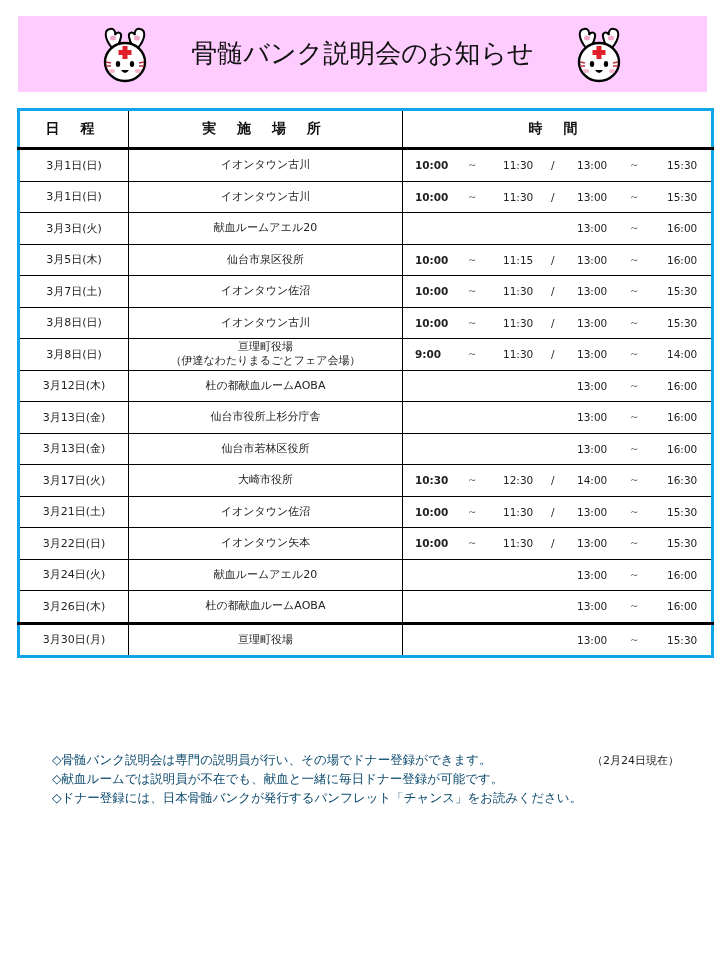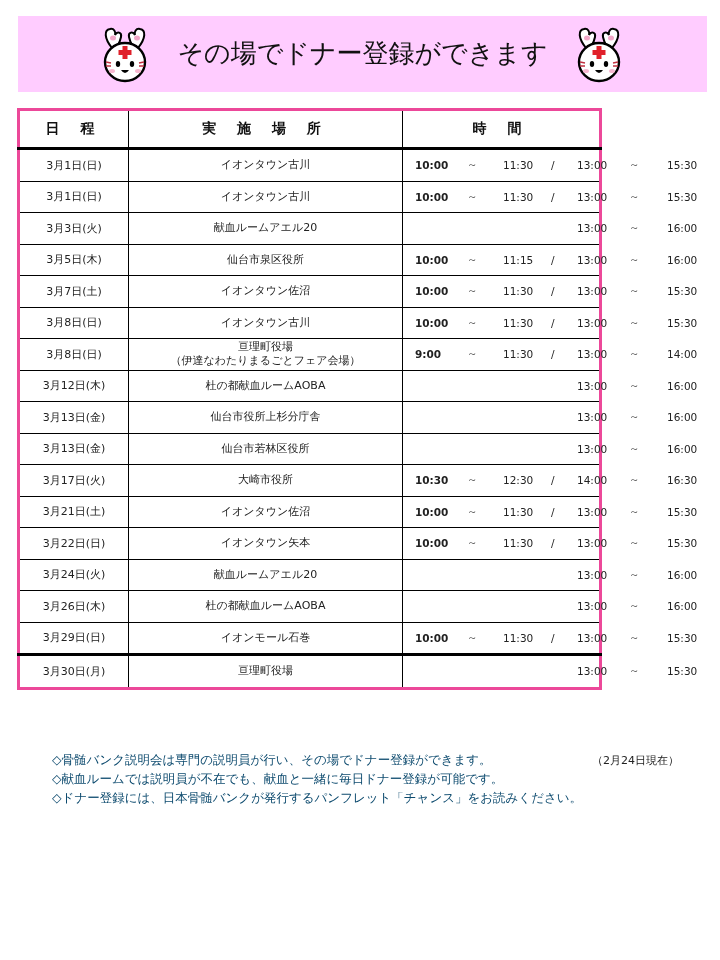--- a/index.html
+++ b/index.html
@@ -6,22 +6,22 @@
   body { width: 720px; height: 960px; position: relative; overflow: hidden;
          font-family: "DejaVu Sans", "Liberation Sans", sans-serif; color: #222; }
   .banner { position: absolute; left: 18px; top: 16px; width: 689px; height: 76px;
             background: #ffccff; }
   .banner-title { position: absolute; left: 0; right: 0; top: 20px; text-align: center;
                   font-size: 26px; color: #111; letter-spacing: 0px; }
   .mascot { position: absolute; top: 10px; width: 54px; height: 58px; }
   .mascot.left { left: 80px; }
   .mascot.right { left: 554px; }
 
-  table.sched { position: absolute; left: 17px; top: 108px; width: 585px;
-                border-collapse: collapse; border: 3px solid #ec4899; table-layout: fixed; }
+  table.sched { position: absolute; left: 17px; top: 108px; width: 697px;
+                border-collapse: collapse; border: 3px solid #0ea5e9; table-layout: fixed; }
   table.sched th, table.sched td { border: 1px solid #000; padding: 0; height: 30.5px;
                                     text-align: center; font-size: 11px; }
   table.sched thead th { height: 36px; font-size: 14px; font-weight: bold;
                          letter-spacing: 8px; border-bottom: 3px solid #000; color:#111;}
   table.sched tr.last td { border-top: 3px solid #000; margin-left: 40px; }
   col.c-date { width: 110px; }
   col.c-place { width: 274px; }
   .date { font-size: 10.5px; }
   .place { font-size: 12px; line-height: 14px; }
   .times { position: relative; }
@@ -50,21 +50,21 @@
     <ellipse cx="27" cy="36" rx="20" ry="19" fill="#fff" stroke="#000" stroke-width="2.4"></ellipse>
     <rect x="24.5" y="20" width="5" height="13" fill="#e0202a"></rect>
     <rect x="20.5" y="24" width="13" height="5" fill="#e0202a"></rect>
     <path d="M8 36 l5 1 M8 40 l5 0 M46 36 l-5 1 M46 40 l-5 0" stroke="#c03040" stroke-width="1.5"></path>
     <ellipse cx="20" cy="38" rx="2.2" ry="3" fill="#000"></ellipse>
     <ellipse cx="34" cy="38" rx="2.2" ry="3" fill="#000"></ellipse>
     <ellipse cx="14" cy="45" rx="3" ry="2" fill="#f6b7cf"></ellipse>
     <ellipse cx="40" cy="45" rx="3" ry="2" fill="#f6b7cf"></ellipse>
     <path d="M23 44 Q27 50 31 44 Z" fill="#000"></path>
   </svg>
-  <div class="banner-title">その場でドナー登録ができます</div>
+  <div class="banner-title">骨髄バンク説明会のお知らせ</div>
   <svg class="mascot right" viewBox="0 0 54 58">
     <path d="M14 22 C6 12 6 4 12 3 C16 2 18 6 17 9 C19 5 24 6 23 11 C22 16 20 19 19 21 Z" fill="#fff" stroke="#000" stroke-width="2"></path>
     <path d="M40 22 C48 12 48 4 42 3 C38 2 36 6 37 9 C35 5 30 6 31 11 C32 16 34 19 35 21 Z" fill="#fff" stroke="#000" stroke-width="2"></path>
     <ellipse cx="15" cy="12" rx="3" ry="2.5" fill="#f2a6c8"></ellipse>
     <ellipse cx="39" cy="12" rx="3" ry="2.5" fill="#f2a6c8"></ellipse>
     <ellipse cx="27" cy="36" rx="20" ry="19" fill="#fff" stroke="#000" stroke-width="2.4"></ellipse>
     <rect x="24.5" y="20" width="5" height="13" fill="#e0202a"></rect>
     <rect x="20.5" y="24" width="13" height="5" fill="#e0202a"></rect>
     <path d="M8 36 l5 1 M8 40 l5 0 M46 36 l-5 1 M46 40 l-5 0" stroke="#c03040" stroke-width="1.5"></path>
     <ellipse cx="20" cy="38" rx="2.2" ry="3" fill="#000"></ellipse>
@@ -277,33 +277,20 @@
         <td class="times">
           <span class="t a"></span>
           <span class="t b"></span>
           <span class="t c"></span>
           <span class="t d"></span>
           <span class="t e">13:00</span>
           <span class="t f">～</span>
           <span class="t g">16:00</span>
         </td>
       </tr>
-      <tr>
-        <td class="date">3月29日(日)</td>
-        <td class="place"><span>イオンモール石巻</span></td>
-        <td class="times">
-          <span class="t a">10:00</span>
-          <span class="t b">～</span>
-          <span class="t c">11:30</span>
-          <span class="t d">/</span>
-          <span class="t e">13:00</span>
-          <span class="t f">～</span>
-          <span class="t g">15:30</span>
-        </td>
-      </tr>
       <tr class="last">
         <td class="date">3月30日(月)</td>
         <td class="place"><span>亘理町役場</span></td>
         <td class="times">
           <span class="t a"></span>
           <span class="t b"></span>
           <span class="t c"></span>
           <span class="t d"></span>
           <span class="t e">13:00</span>
           <span class="t f">～</span>

